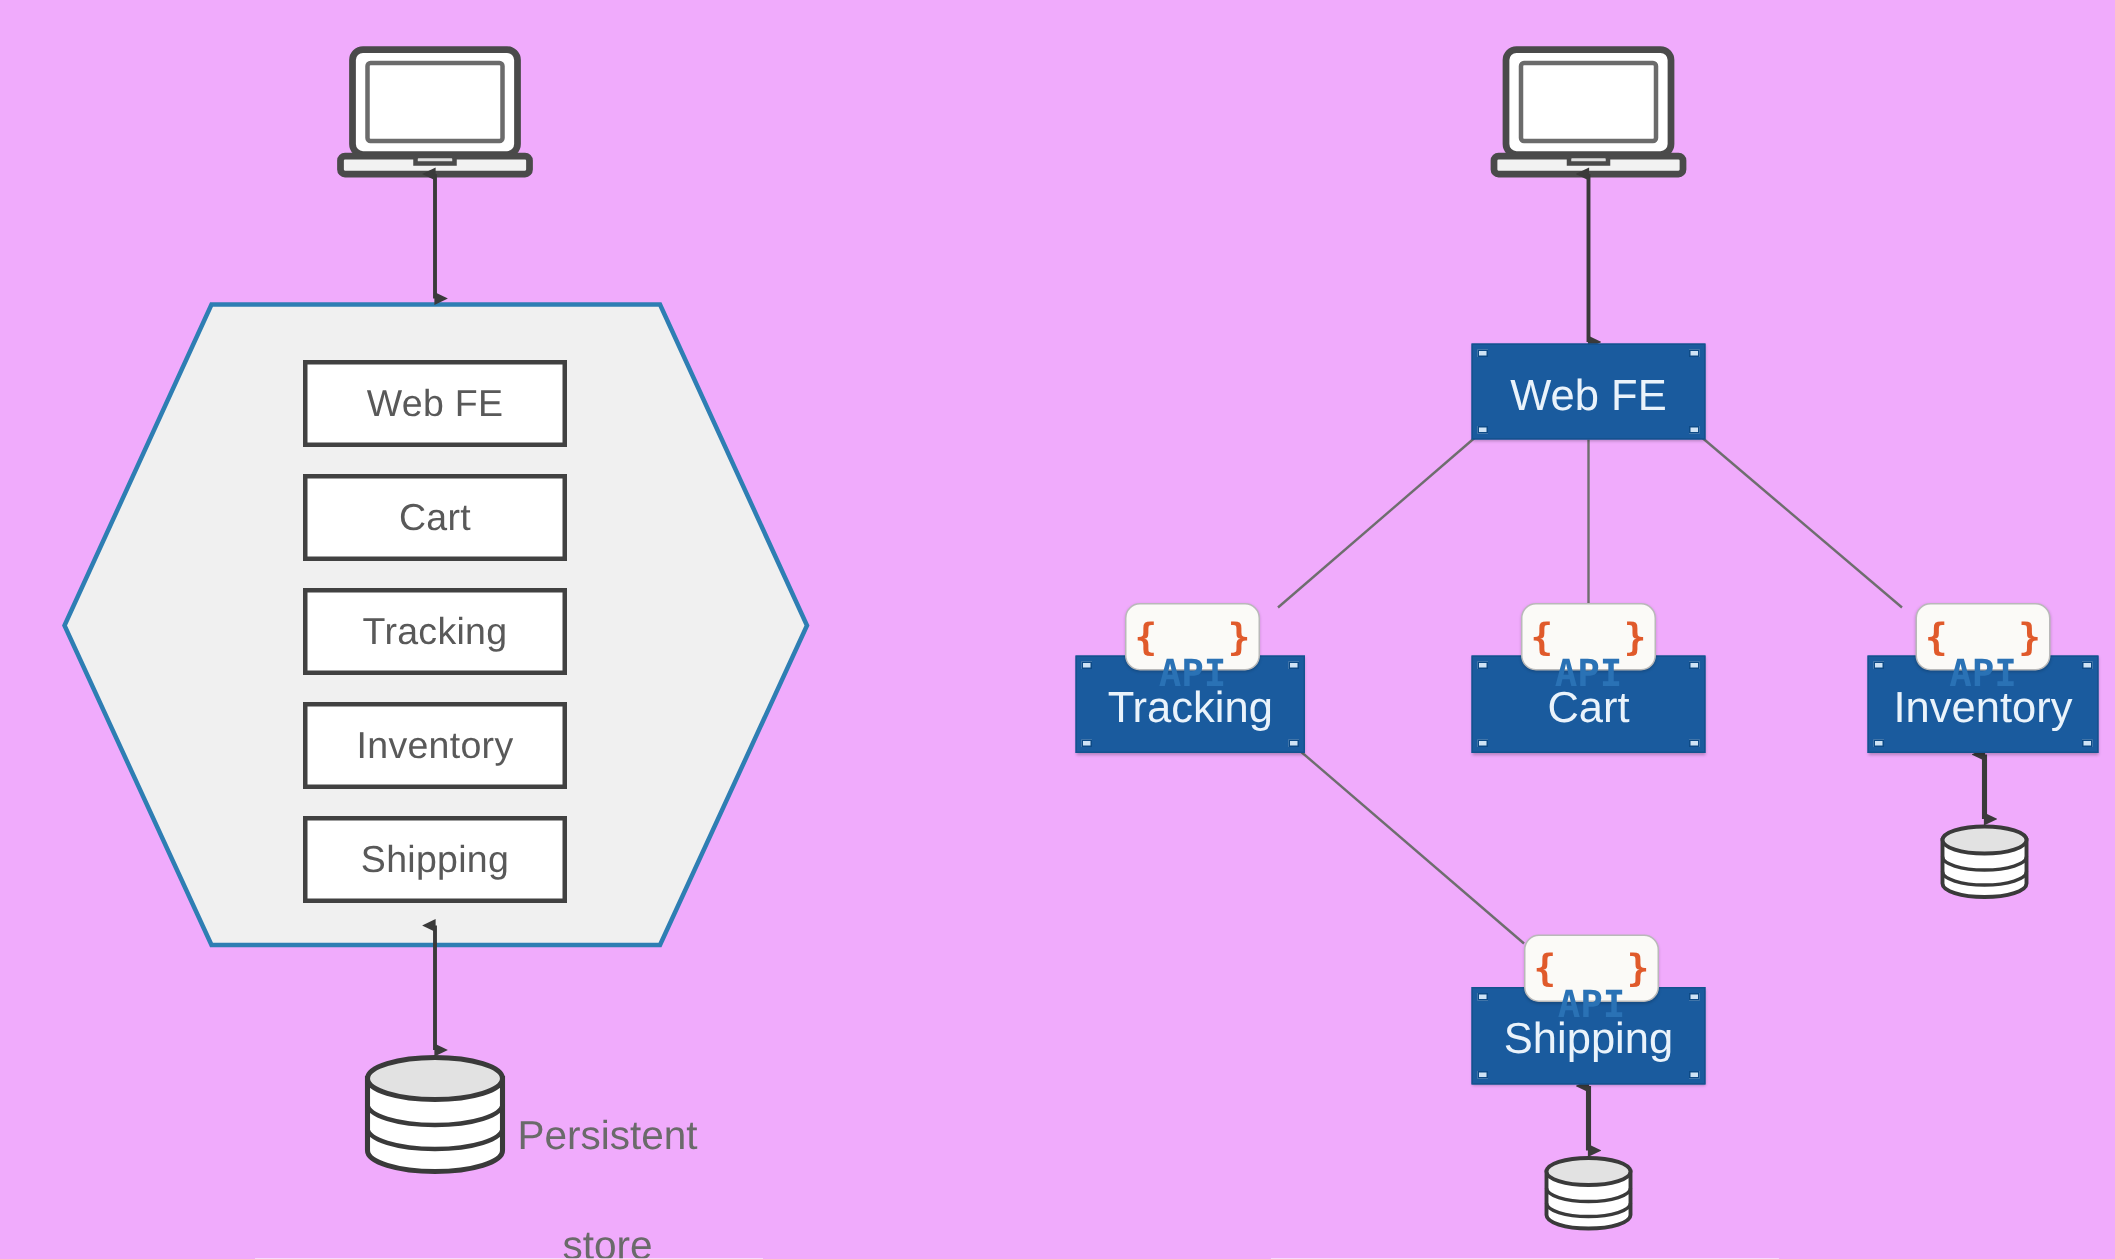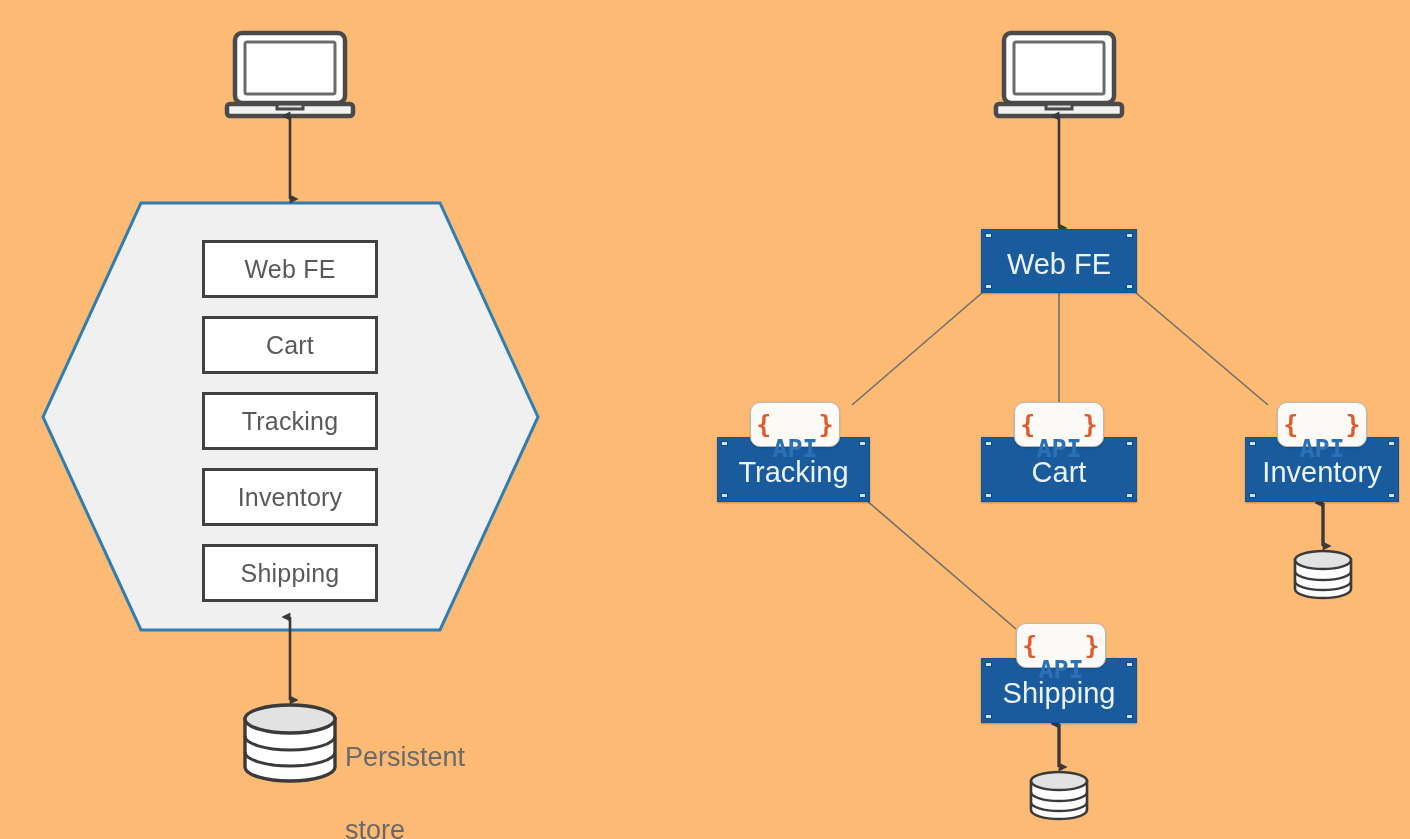--- a/index.html
+++ b/index.html
@@ -8,22 +8,23 @@
     padding: 0;
     background: #ffffff;
   }
   body {
     font-family: "Liberation Sans", sans-serif;
   }
   #canvas {
     position: relative;
     width: 1410px;
     height: 839px;
-    background: #fdba74;
+    background: #f0abfc;
     overflow: hidden;
+    text-align: center;
   }
   #svg-layer {
     position: absolute;
     left: 0;
     top: 0;
     width: 1410px;
     height: 839px;
   }
 
   

